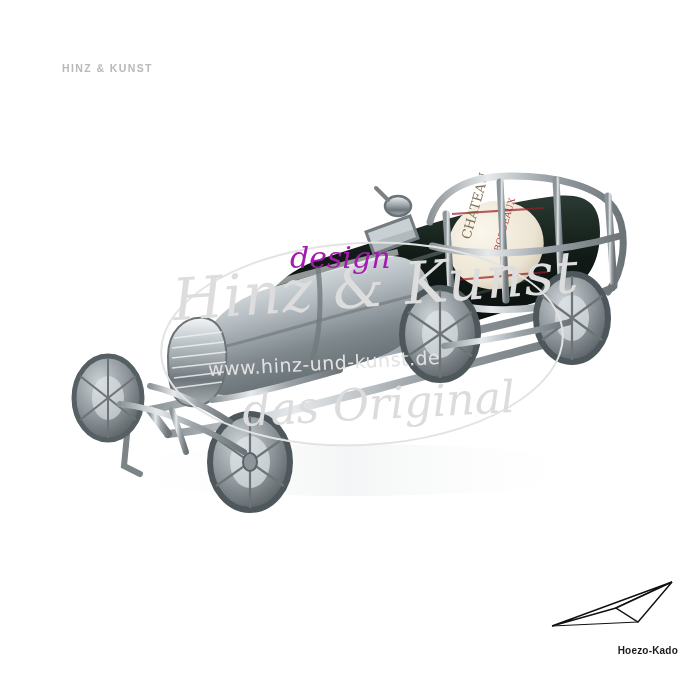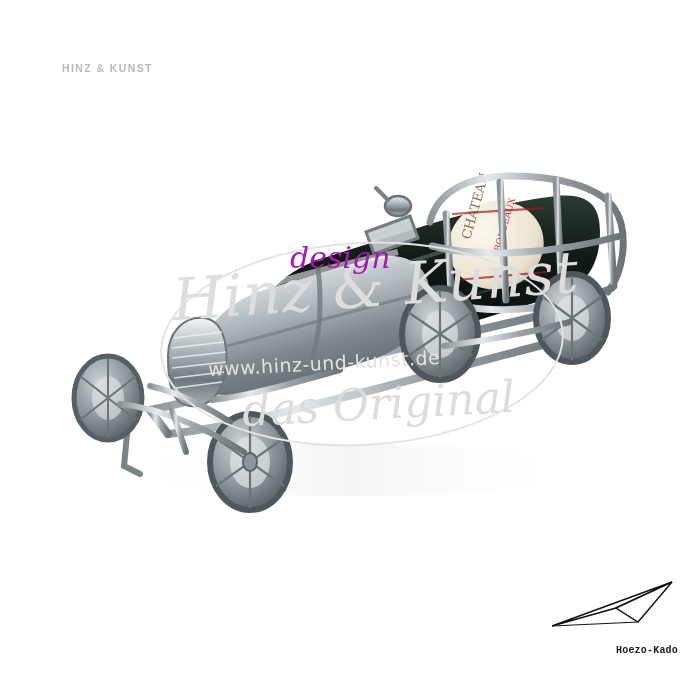--- a/index.html
+++ b/index.html
@@ -118,21 +118,21 @@
     position: absolute;
     right: 0;
     top: 0;
     width: 132px;
     height: 58px;
   }
   .retailer-name {
     position: absolute;
     right: 0;
     bottom: -4px;
-    font-family: Liberation Mono, monospace;
+    font-family: Liberation Sans, sans-serif;
     font-size: 10px;
     font-weight: bold;
     color: #1a1a1a;
     letter-spacing: 0.2px;
     white-space: nowrap;
     padding-left: 24px;
   }
 </style>
 </head>
 <body>

